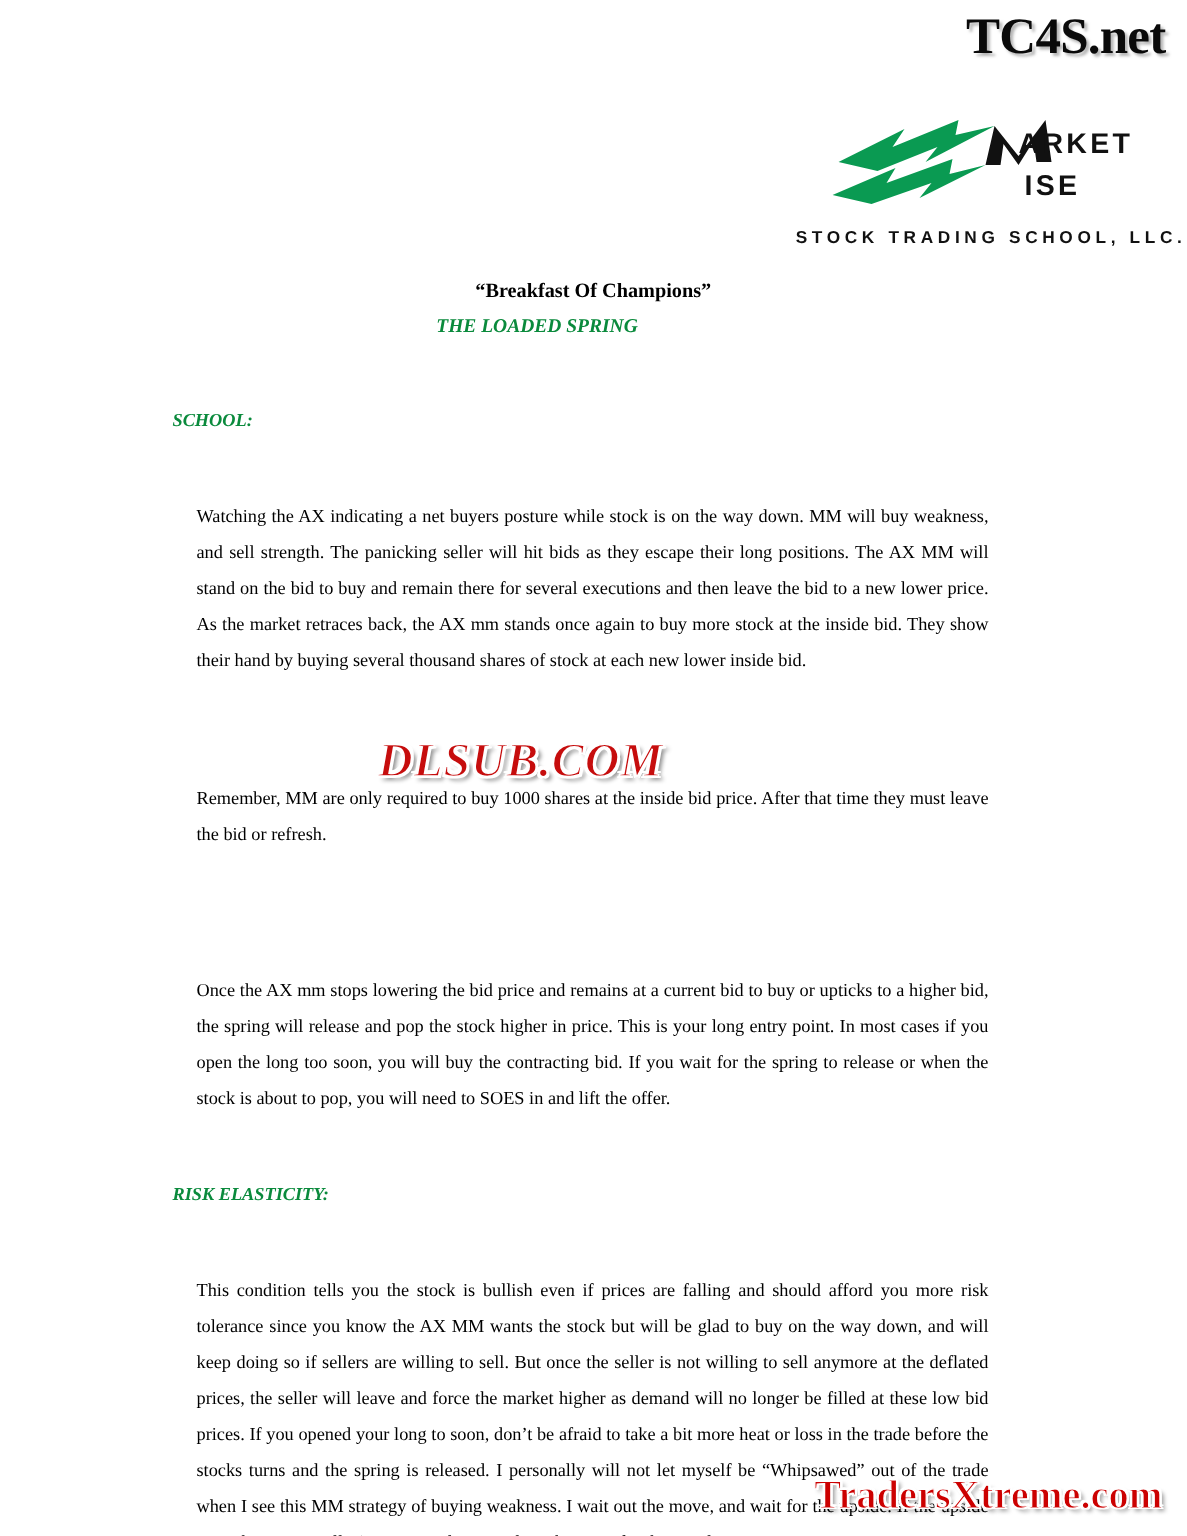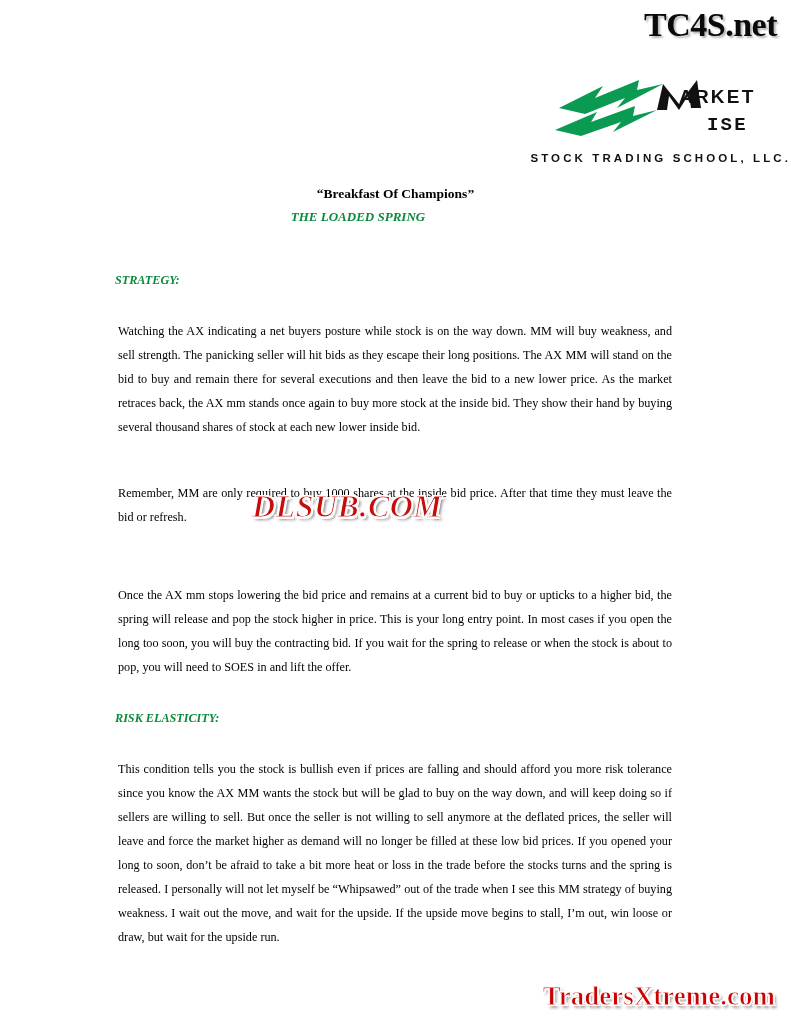--- a/index.html
+++ b/index.html
@@ -86,21 +86,21 @@
     text-align: left;
   }
   .heading {
     font-weight: bold;
     font-style: italic;
     color: #0a8a3c;
     font-size: 12.2px;
     margin: 0;
   }
   .para {
-    margin: 3px;
+    margin: 16px;
     text-align: justify;
   }
   .gap-big { height: 24px; }
   .gap-small { height: 18px; }
 
   
   .dlsub {
     position: absolute;
     top: 488px;
     left: 252px;
@@ -147,31 +147,31 @@
     <svg width="240" height="68" viewBox="0 0 240 68" xmlns="http://www.w3.org/2000/svg">
 
       <path d="M8 30 L52 8 L44 20 L88 2 L86 12 L112 6 L66 30 L74 20 L34 36 Z" fill="#0a9a52"></path>
 
       <path d="M4 52 L46 34 L40 44 L84 28 L82 38 L106 32 L62 54 L70 44 L30 58 Z" fill="#0a9a52"></path>
 
       <path d="M106 32 L112 6 L128 26 L146 2 L150 30 L140 30 L138 16 L128 32 L118 18 L116 32 Z" fill="#111111"></path>
       <text x="118" y="27" font-family="Liberation Sans, sans-serif" font-size="21" font-weight="bold" fill="#111111" letter-spacing="2"></text>
     </svg>
     <div style="position:absolute; left:128px; top:8px; font-family:'Liberation Sans',sans-serif; font-size:19px; font-weight:bold; letter-spacing:2.2px; color:#111;">ARKET</div>
-    <div style="position:absolute; left:156px; top:36px; font-family:Liberation Mono, monospace; font-size:19px; font-weight:bold; letter-spacing:2.2px; color:#111;">ISE</div>
+    <div style="position:absolute; left:132px; top:36px; font-family:Liberation Sans, sans-serif; font-size:19px; font-weight:bold; letter-spacing:2.2px; color:#111;">ISE</div>
   </div>
   <div class="logo-sub">STOCK TRADING SCHOOL, LLC.</div>
 </div>
 
 <div class="title-main">“Breakfast Of Champions”</div>
 <div class="title-sub">THE LOADED SPRING</div>
 
 <div class="doc">
 
-  <div class="heading">STRATEGY:</div>
+  <div class="heading">SCHOOL:</div>
   <div class="gap-big"></div>
   <p class="para">Watching the AX indicating a net buyers posture while stock is on the way  down.  MM will buy weakness, and sell strength.  The panicking seller will hit bids as they escape their long positions.  The AX MM will stand on the bid to buy and remain there for several executions and then leave the bid to a new lower price.  As the market retraces back, the AX mm stands once again to buy more stock at the inside bid.  They show their hand by buying several thousand shares of stock at each new lower inside bid.</p>
   <div class="gap-small"></div>
   <div class="gap-small"></div>
   <p class="para">Remember, MM are only required to buy 1000 shares at the inside bid price.  After that time they must leave the bid or refresh.</p>
 
   <div class="gap-big"></div>
   <div class="gap-big"></div>
   <p class="para">Once the AX mm stops lowering the bid price and remains at a current bid to buy or upticks to a higher bid, the spring will release and pop the stock higher in price.  This is your long entry point.  In most cases if you open the long too soon, you will buy the contracting bid.  If you wait for the spring to release or when the stock is about to pop, you will need to SOES in and lift the offer.</p>
 

